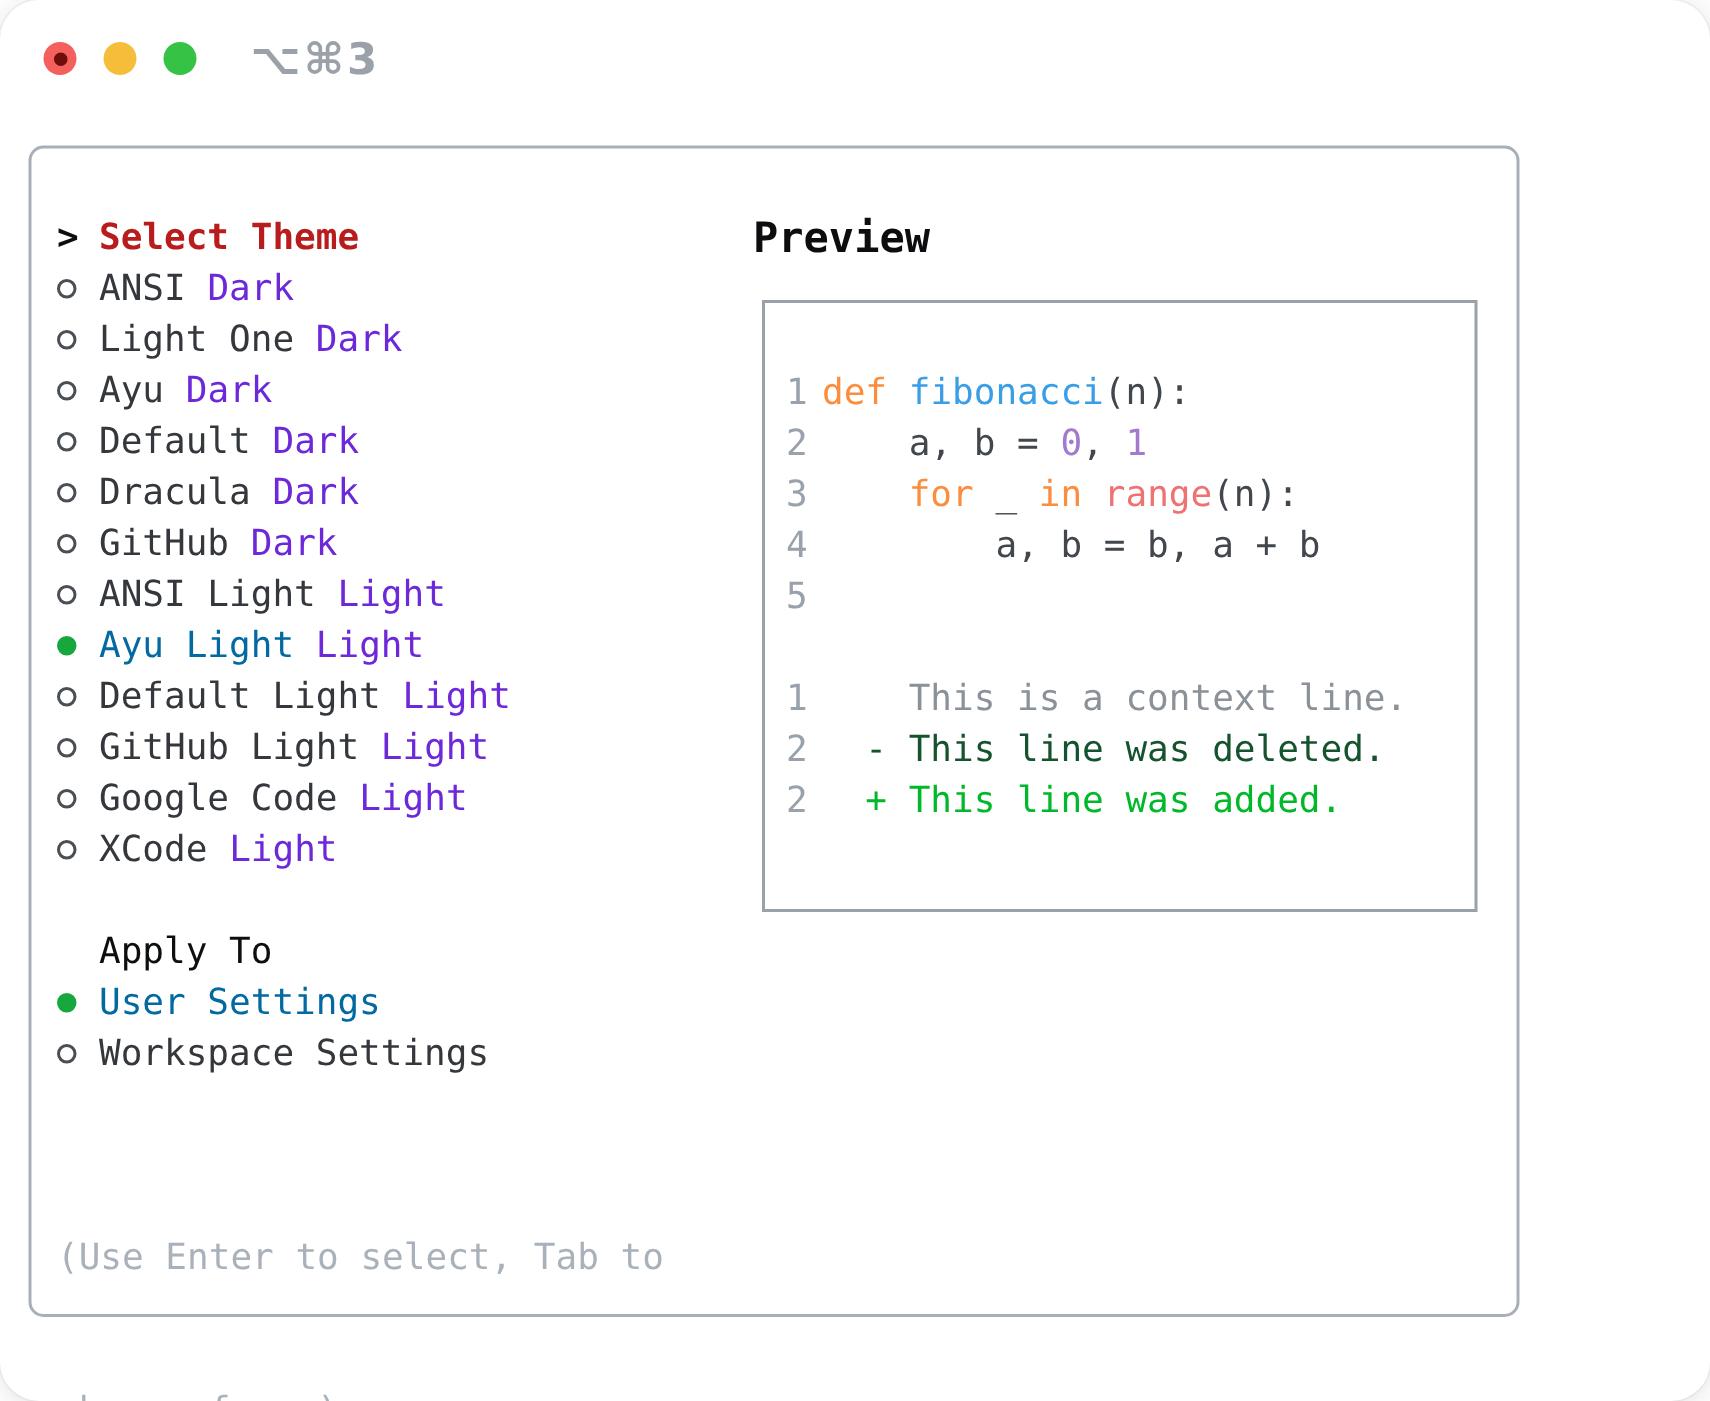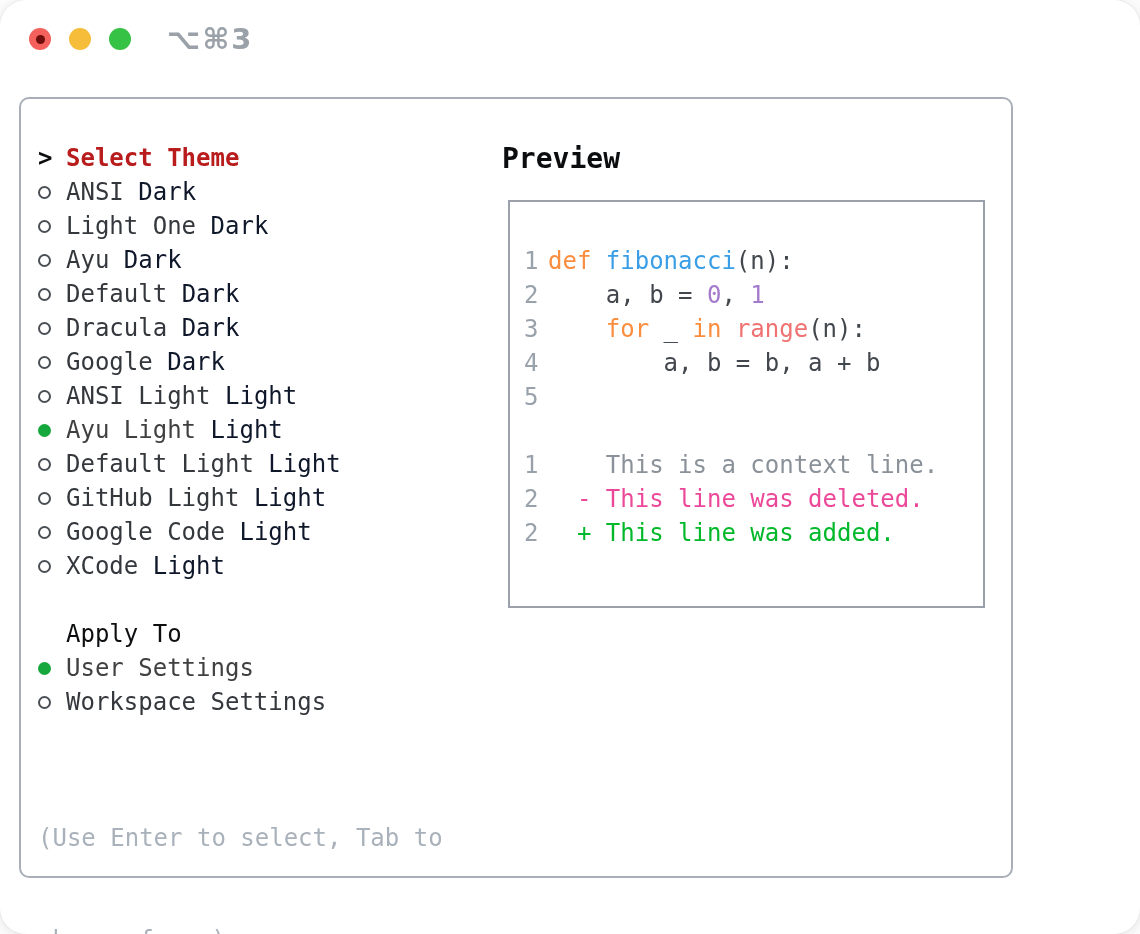--- a/index.html
+++ b/index.html
@@ -51,22 +51,22 @@
   .row { display: flex; align-items: center; height: 34px; white-space: pre; }
   .mcol { width: 28px; display: inline-flex; align-items: center; flex: 0 0 28px; }
   .hdr-marker { color: #0b0d0f; font-weight: bold; }
   .hdr-label  { color: #b91c1c; font-weight: bold; }
   .radio {
     width: 13px; height: 13px; border-radius: 50%;
     border: 2px solid #4a4f55; background: transparent;
   }
   .radio.on { border-color: #16a83c; background: #16a83c; }
   .name { color: #34383d; }
-  .name.green { color: #404040; }
-  .variant { color: #0f172a; margin-left: 14.5px; }
+  .name.green { color: #0369a1; }
+  .variant { color: #6d28d9; margin-left: 14.5px; }
   .spacer34 { height: 34px; }
   .apply-label { color: #0c0e10; }
   .help { color: #a9b1ba; line-height: 34px; white-space: pre; }
   
   .preview-label {
     position: absolute; left: 481px; top: 42px; height: 34px;
     display: flex; align-items: center;
     font-size: 28px; font-weight: bold; color: #0b0d0f;
   }
   .preview-box {
@@ -77,21 +77,21 @@
   }
   .preview-code { padding: 42px 0 0 14px; font-size: 24px; }
   .pline { display: flex; height: 34px; line-height: 34px; white-space: pre; }
   .ln { flex: 0 0 24px; color: #99a1ab; }
   .tk-kw   { color: #fa8d3e; }
   .tk-fn   { color: #399ee6; text-align: right; }
   .tk-num  { color: #a37acc; }
   .tk-call { color: #f07171; }
   .tk-fg   { color: #42474d; }
   .tk-ctx  { color: #8a9199; }
-  .tk-del  { color: #ec4899; }
+  .tk-del  { color: #14532d; }
   .tk-add  { color: #00b829; }
 </style>
 </head>
 <body>
 
 <div class="window">
   <div class="titlebar">
     <div class="traffic-lights">
       <span class="tl red"></span>
       <span class="tl yellow"></span>
@@ -107,21 +107,21 @@
         <span class="mcol hdr-marker">&gt;</span>
         <span class="hdr-label">Select Theme</span>
       </div>
 
       <div id="theme-list">
           <div class="row"><span class="mcol"><span class="radio"></span></span><span class="name">ANSI</span><span class="variant">Dark</span></div>
           <div class="row"><span class="mcol"><span class="radio"></span></span><span class="name">Light One</span><span class="variant">Dark</span></div>
           <div class="row"><span class="mcol"><span class="radio"></span></span><span class="name">Ayu</span><span class="variant">Dark</span></div>
           <div class="row"><span class="mcol"><span class="radio"></span></span><span class="name">Default</span><span class="variant">Dark</span></div>
           <div class="row"><span class="mcol"><span class="radio"></span></span><span class="name">Dracula</span><span class="variant">Dark</span></div>
-          <div class="row"><span class="mcol"><span class="radio"></span></span><span class="name">Google</span><span class="variant">Dark</span></div>
+          <div class="row"><span class="mcol"><span class="radio"></span></span><span class="name">GitHub</span><span class="variant">Dark</span></div>
           <div class="row"><span class="mcol"><span class="radio"></span></span><span class="name">ANSI Light</span><span class="variant">Light</span></div>
           <div class="row"><span class="mcol"><span class="radio on"></span></span><span class="name green">Ayu Light</span><span class="variant">Light</span></div>
           <div class="row"><span class="mcol"><span class="radio"></span></span><span class="name">Default Light</span><span class="variant">Light</span></div>
           <div class="row"><span class="mcol"><span class="radio"></span></span><span class="name">GitHub Light</span><span class="variant">Light</span></div>
           <div class="row"><span class="mcol"><span class="radio"></span></span><span class="name">Google Code</span><span class="variant">Light</span></div>
           <div class="row"><span class="mcol"><span class="radio"></span></span><span class="name">XCode</span><span class="variant">Light</span></div>
         </div>
 
       <div class="spacer34"></div>
 

